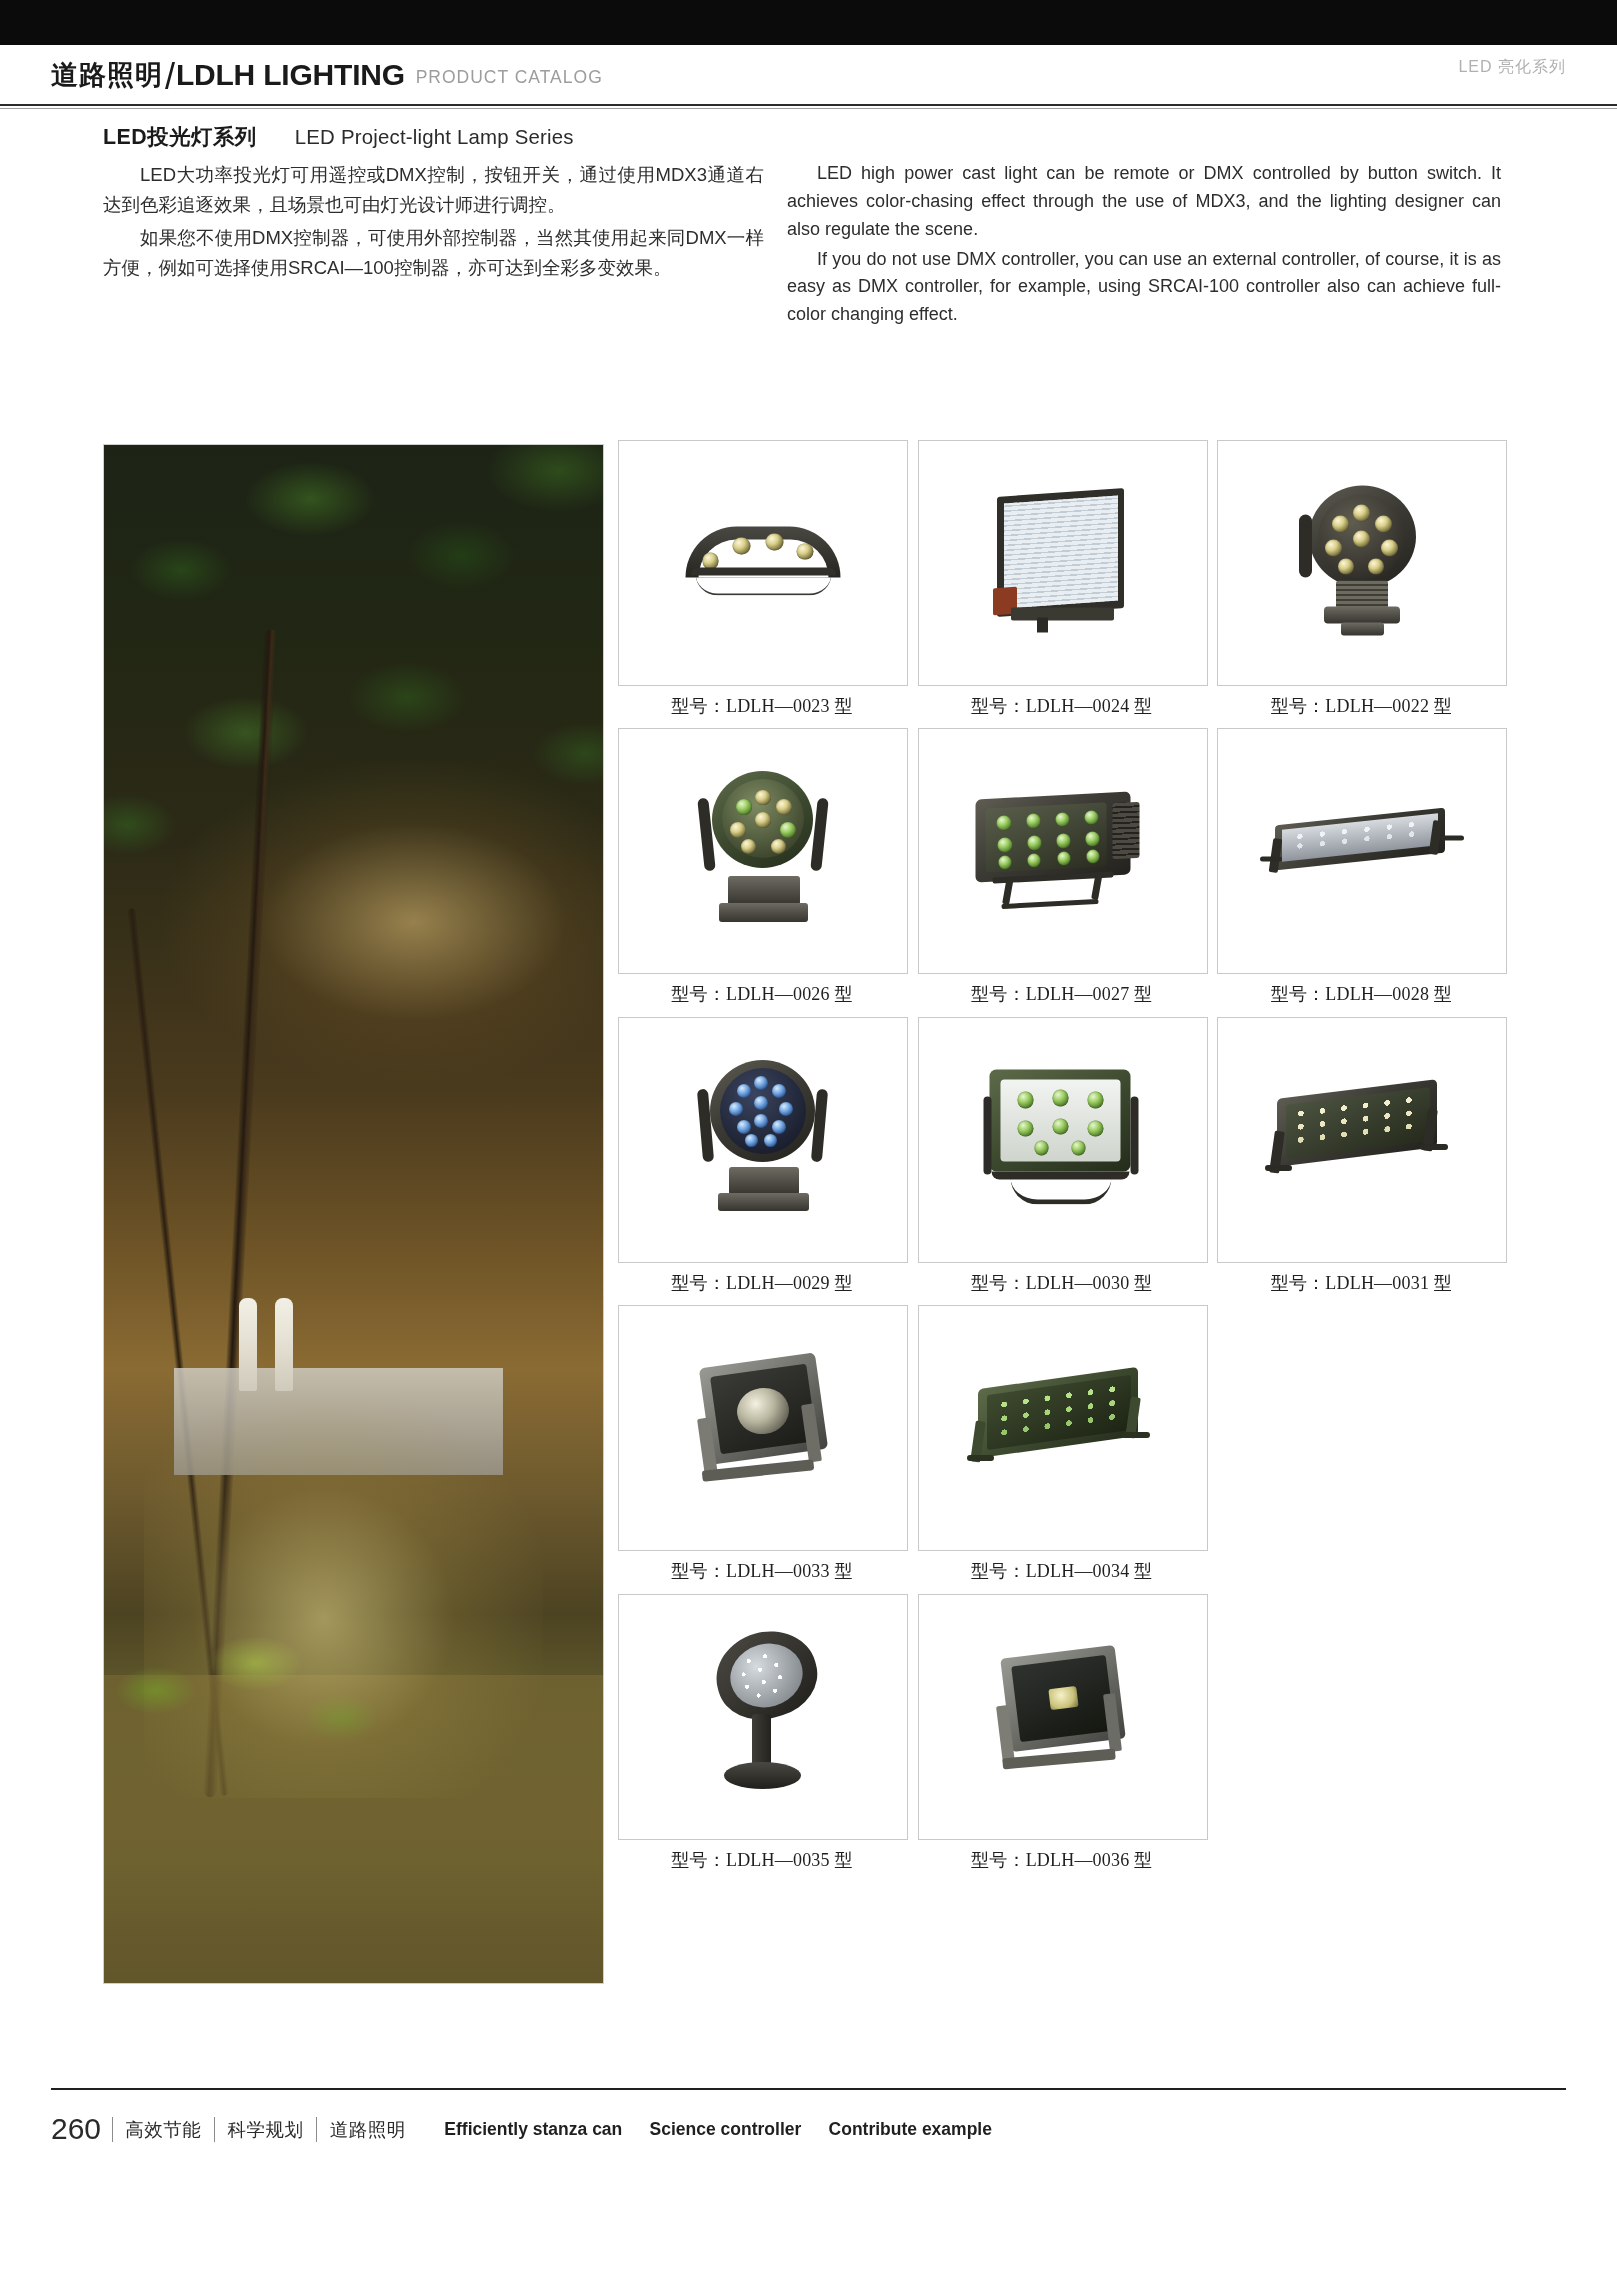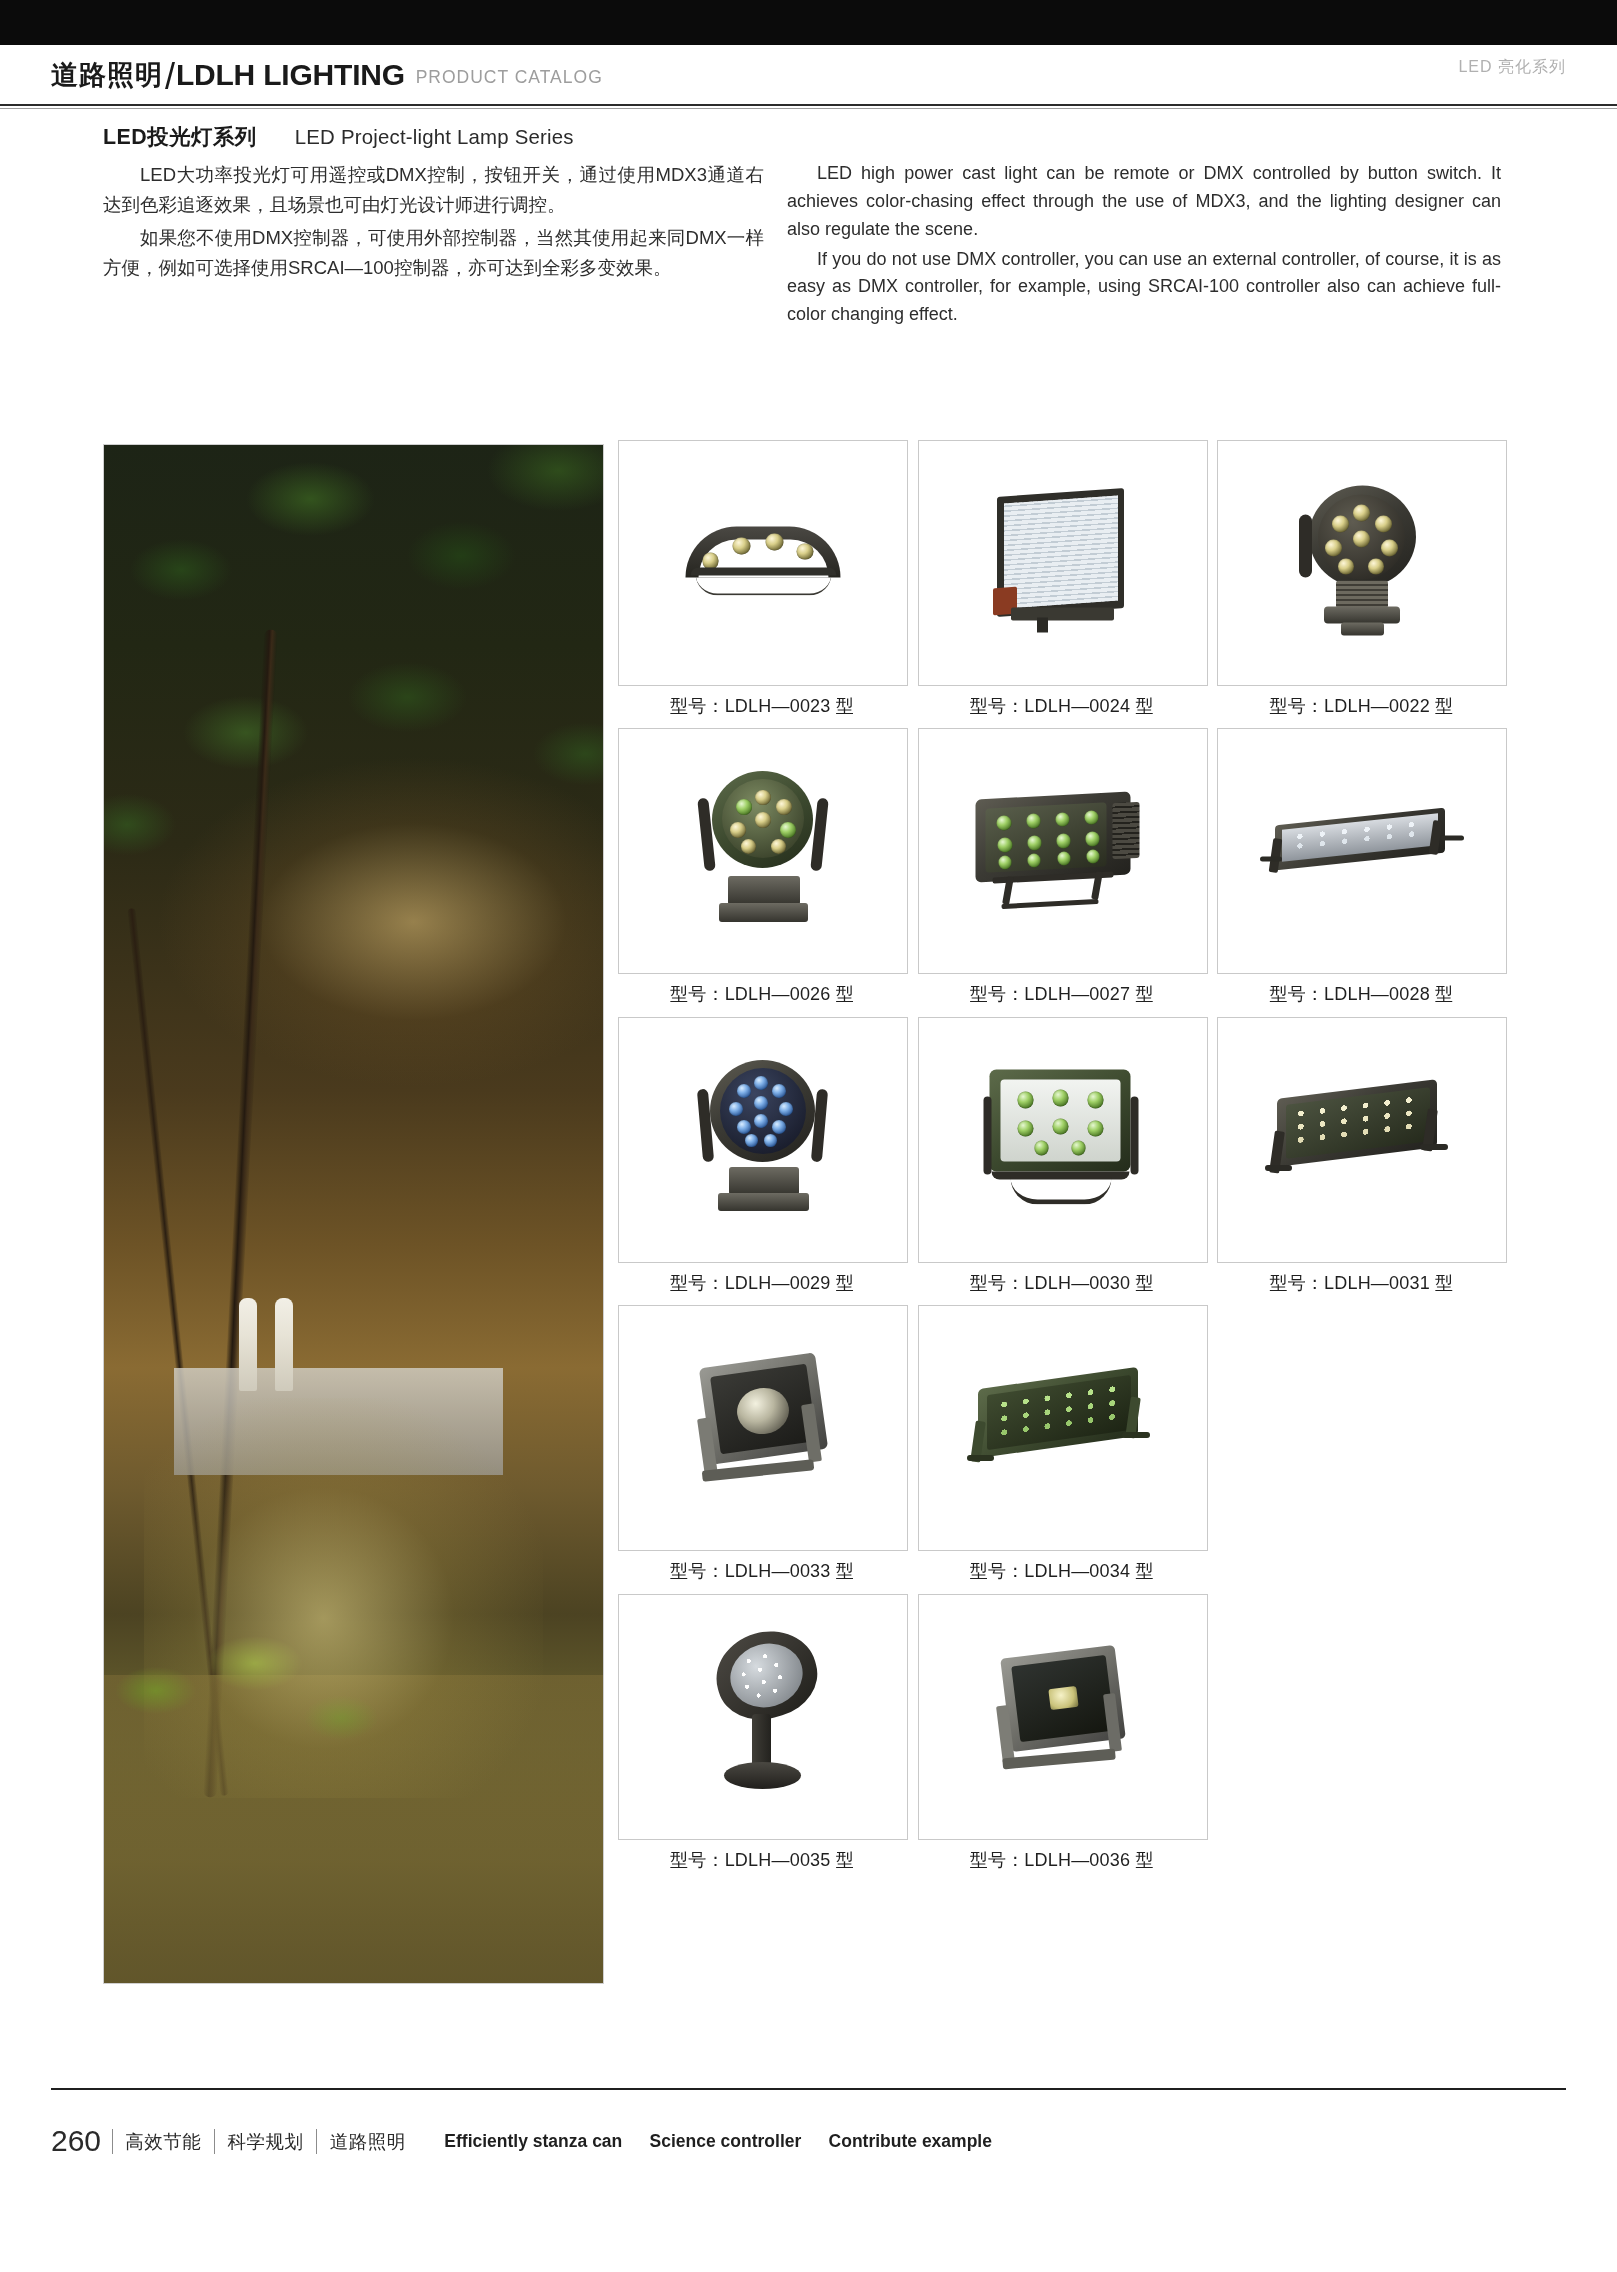--- a/index.html
+++ b/index.html
@@ -278,20 +278,21 @@
     top: 0;
     width: 894px;
   }
   .grid-row {
     display: flex;
     gap: 11.7px;
     margin-bottom: 5.8px;
   }
   .cell {
     width: 288px;
+    font-family: Liberation Serif, serif;
   }
   .thumb {
     width: 288px;
     height: 244px;
     border: 0.5px solid #c9c9c9;
     background: #ffffff;
     position: relative;
     overflow: hidden;
   }
   .caption {
@@ -354,21 +355,21 @@
     position: absolute;
     left: 51px;
     top: 19.4px;
     width: 1515px;
     height: 1.5px;
     background: #1f1f1f;
   }
   .footer-row {
     position: absolute;
     left: 51px;
-    top: 55px;
+    top: 43px;
     display: flex;
     align-items: center;
   }
   .footer-page {
     font-size: 30px;
     color: #2a2a2a;
     letter-spacing: 0px;
     margin-right: 10.7px;
   }
   .footer-cn {

